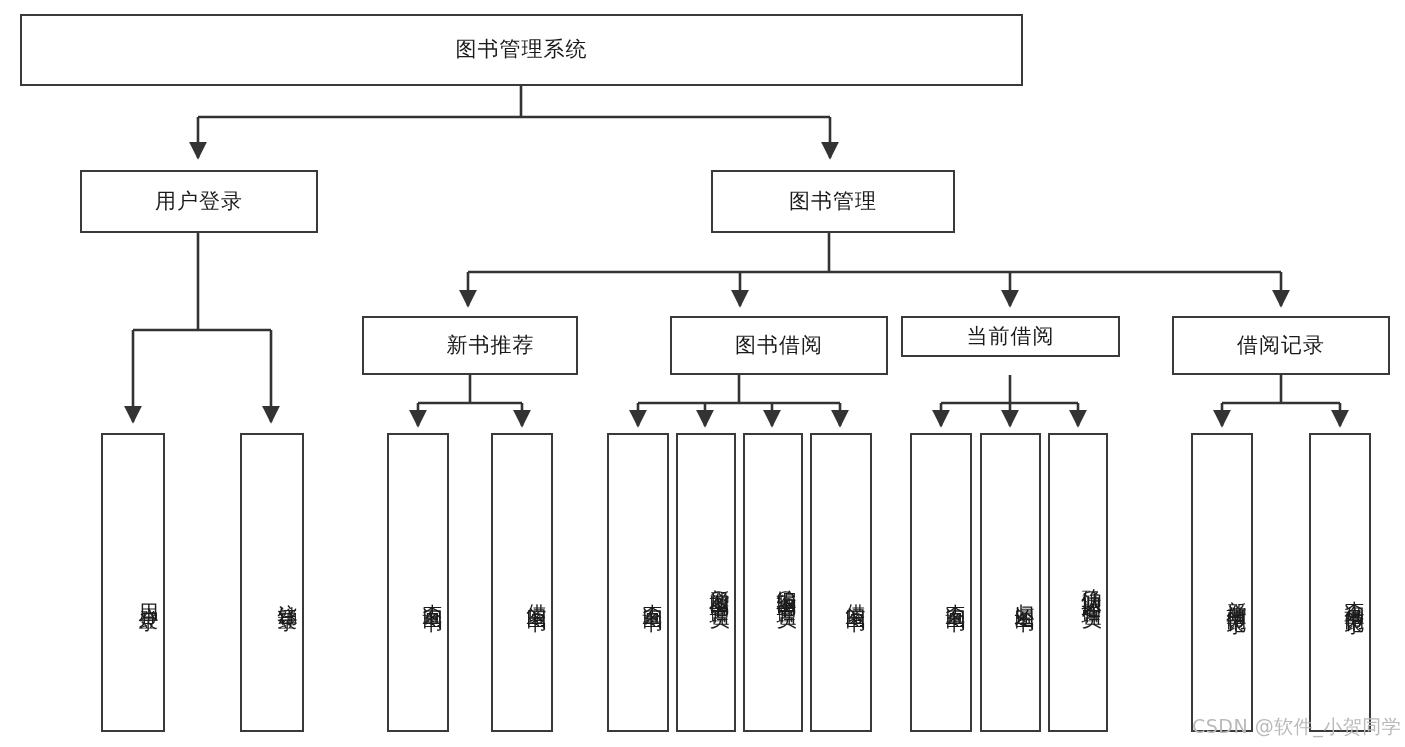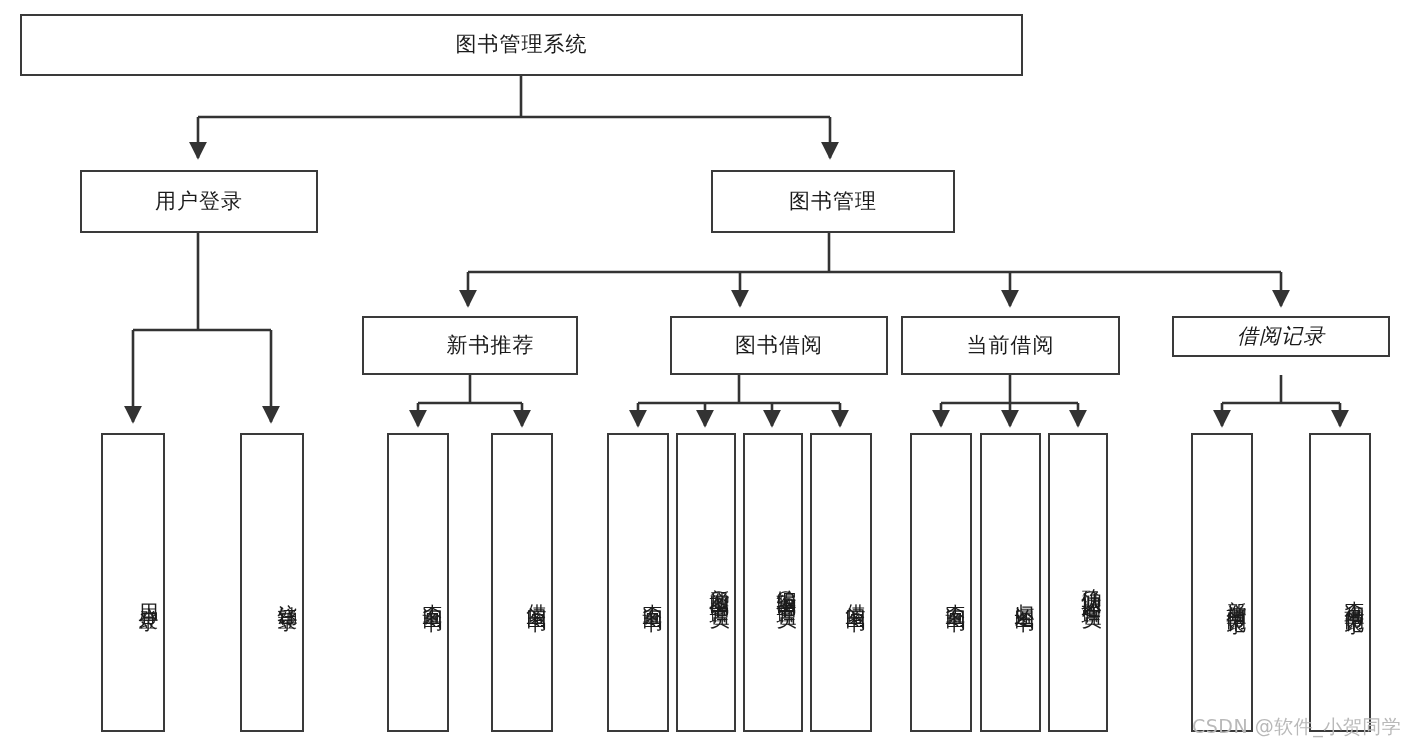--- a/index.html
+++ b/index.html
@@ -111,41 +111,41 @@
       <path d="M 1078 403 L 1078 426" marker-end="url(#arrow)"></path>
 
       <path d="M 1281 375 L 1281 403"></path>
       <path d="M 1222 403 L 1340 403"></path>
       <path d="M 1222 403 L 1222 426" marker-end="url(#arrow)"></path>
       <path d="M 1340 403 L 1340 426" marker-end="url(#arrow)"></path>
 
     </g>
   </svg>
 
-  <div class="node horiz" style="left:20px; top:14px; width:1003px; height:62px;">
+  <div class="node horiz" style="left:20px; top:14px; width:1003px; height:72px;">
     <span>图书管理系统</span>
   </div>
 
   <div class="node horiz" style="left:80px; top:170px; width:238px; height:63px;">
     <span>用户登录</span>
   </div>
   <div class="node horiz" style="left:711px; top:170px; width:244px; height:63px;">
     <span>图书管理</span>
   </div>
 
   <div class="node horiz" style="left:362px; top:316px; width:216px; height:59px;padding-left:41px;">
     <span>新书推荐</span>
   </div>
   <div class="node horiz" style="left:630px; top:316px; width:218px; height:59px;margin-left:40px;">
     <span>图书借阅</span>
   </div>
-  <div class="node horiz" style="left:901px; top:316px; width:219px; height:59px;">
+  <div class="node horiz" style="left:901px; top:316px; width:219px; height:41px;">
     <span>当前借阅</span>
   </div>
-  <div class="node horiz" style="left:1172px; top:316px; width:218px; height:41px;font-style:italic;">
+  <div class="node horiz" style="left:1172px; top:316px; width:218px; height:59px;">
     <span>借阅记录</span>
   </div>
 
   <div class="node vert" style="left:101px; top:433px; width:64px; height:299px;">
     <span>用户登录</span>
   </div>
   <div class="node vert" style="left:240px; top:433px; width:64px; height:299px;">
     <span>注销登录</span>
   </div>
 

